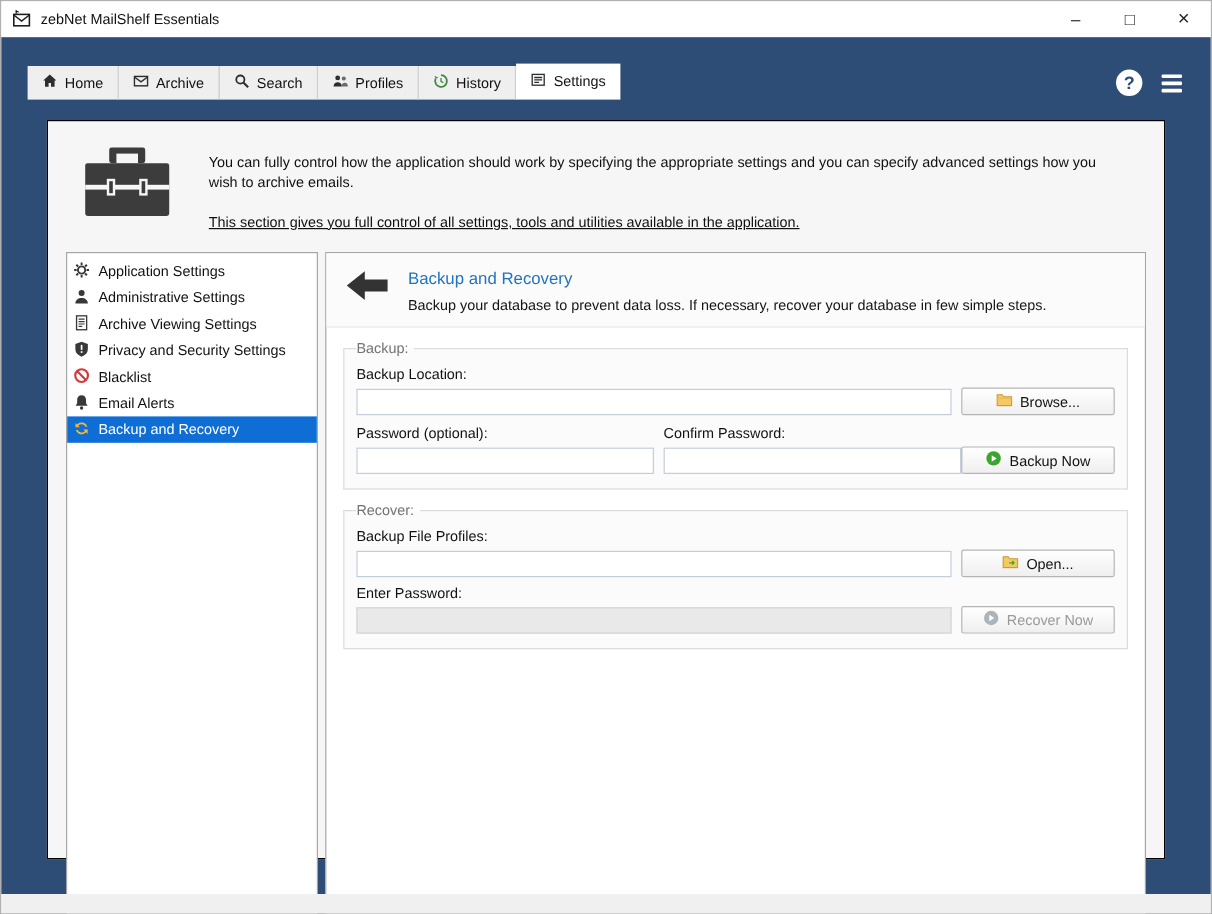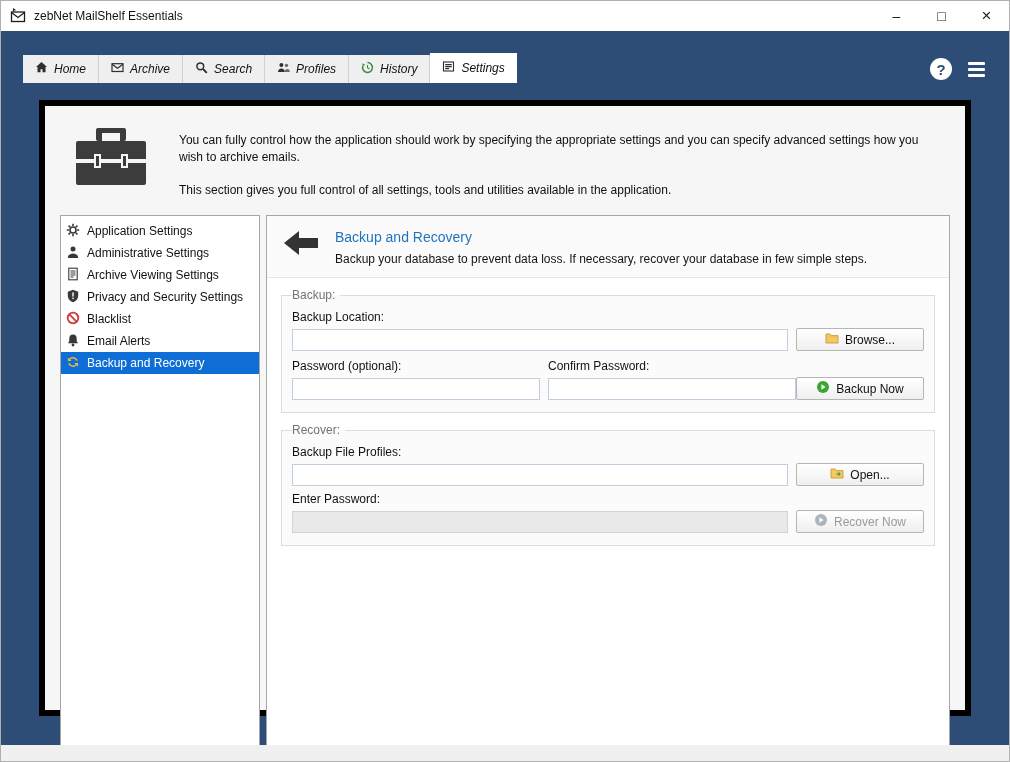--- a/index.html
+++ b/index.html
@@ -13,32 +13,32 @@
   .titlebar .appicon { margin:0 8px 0 9px; display:flex; }
   .titlebar .title { font-size:12px; color:#111; }
   .wincontrols { margin-left:auto; display:flex; height:100%; }
   .winbtn { width:45px; height:100%; display:flex; align-items:center; justify-content:center;
             font-size:14px; color:#222; }
   .winbtn.close { font-size:17px; }
   
   .chrome { height:714px; background:#2e4d76; flex:0 0 auto; }
   .tabbar { display:flex; align-items:flex-end; height:30px; margin:22px 24px 0 22px; }
   .tab { height:28px; display:flex; align-items:center; gap:6px; padding:0 12px;
-         background:#efefef; border-right:1px solid #cfcfcf; font-size:12px; color:#111; cursor:default;font-style:italic; }
+         background:#efefef; border-right:1px solid #cfcfcf; font-size:12px; color:#111; cursor:default; }
   .tab.active { height:30px; background:#ffffff; border-right:none; }
   .tabbar-right { margin-left:auto; display:flex; align-items:center; gap:16px; padding-bottom:3px; }
   .help-circle { width:22px; height:22px; border-radius:50%; background:#ffffff; color:#2e4d76;
                  display:flex; align-items:center; justify-content:center; font-size:15px; font-weight:bold; }
   .menu-bars { display:flex; flex-direction:column; gap:3px; }
   .menu-bars i { display:block; width:17px; height:3px; background:#ffffff; border-radius:1px; }
   
-  .card { margin:17px 38px 0; height:616px; background:#f6f6f6; border:6px solid #000000; }
+  .card { margin:17px 38px 0; height:616px; background:#f6f6f6; border:1px solid #000000; }
   .intro { display:flex; gap:28px; padding:20px 30px 0 26px; }
   .intro-text { font-size:12px; color:#101010; line-height:1.45; padding-top:6px; }
-  .intro-text p + p { margin-top:15px; }
+  .intro-text p + p { margin-top:15px;text-decoration:underline; }
   
   .content-row { display:flex; gap:6px; margin:16px 15px 0; height:560px; }
   .sidebar { width:224px; background:#ffffff; border:1px solid #a6a6a6; padding-top:4px; }
   .side-item { height:22px; display:flex; align-items:center; gap:7px; padding:0 5px;
                font-size:12px; color:#111; cursor:default; white-space:nowrap; }
   .side-item.selected { background:#0f6ed5; color:#ffffff; }
   .side-item svg { flex:0 0 auto; }
   
   .panel { flex:1; background:#ffffff; border:1px solid #a6a6a6; display:flex; flex-direction:column; }
   .panel-head { display:flex; gap:16px; padding:13px 16px 11px; background:#fbfbfb;

